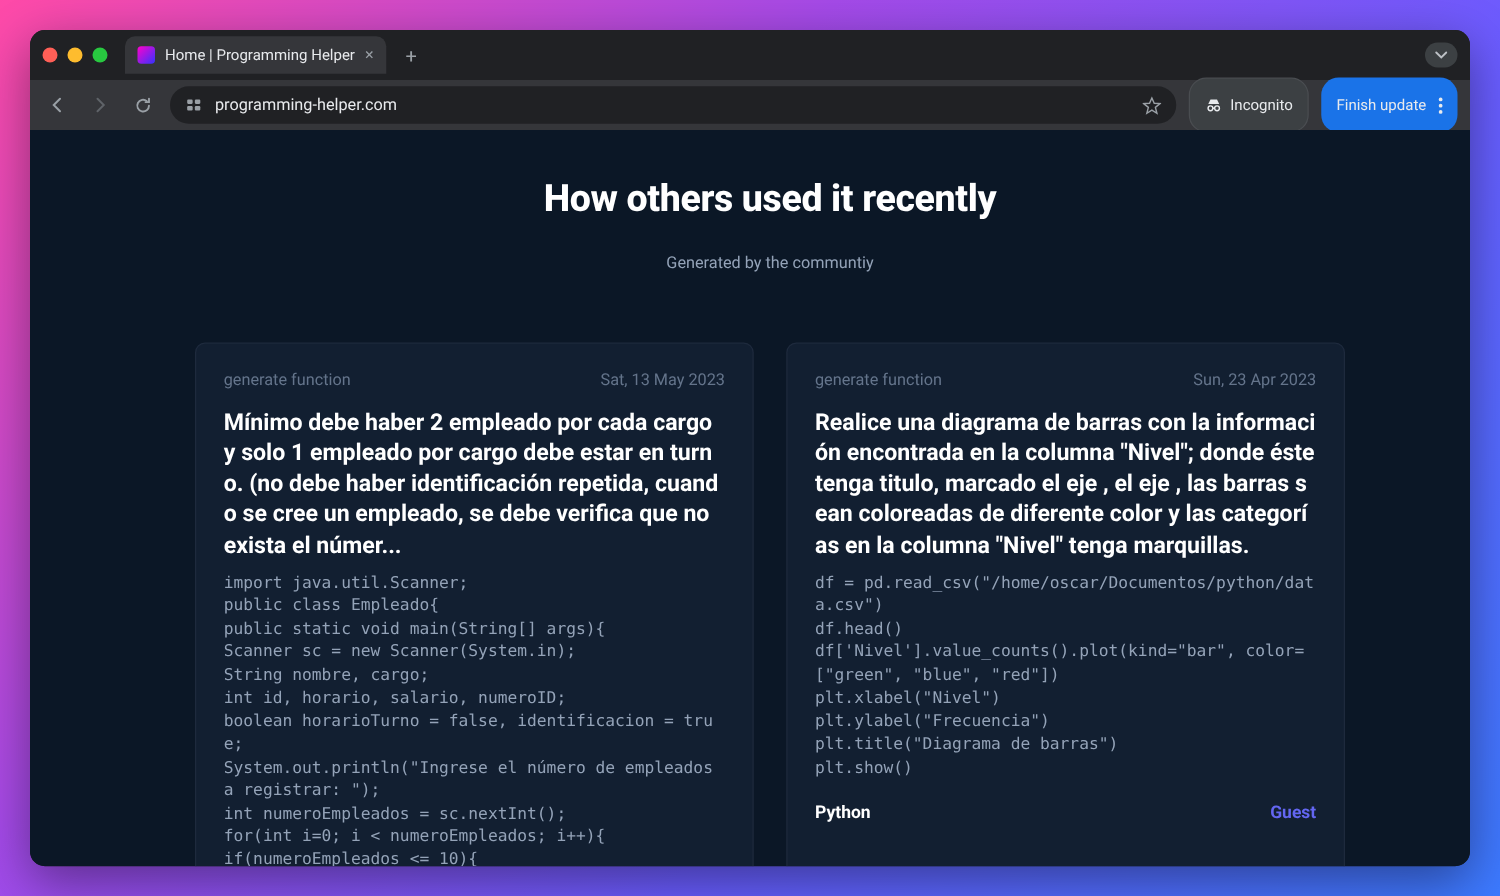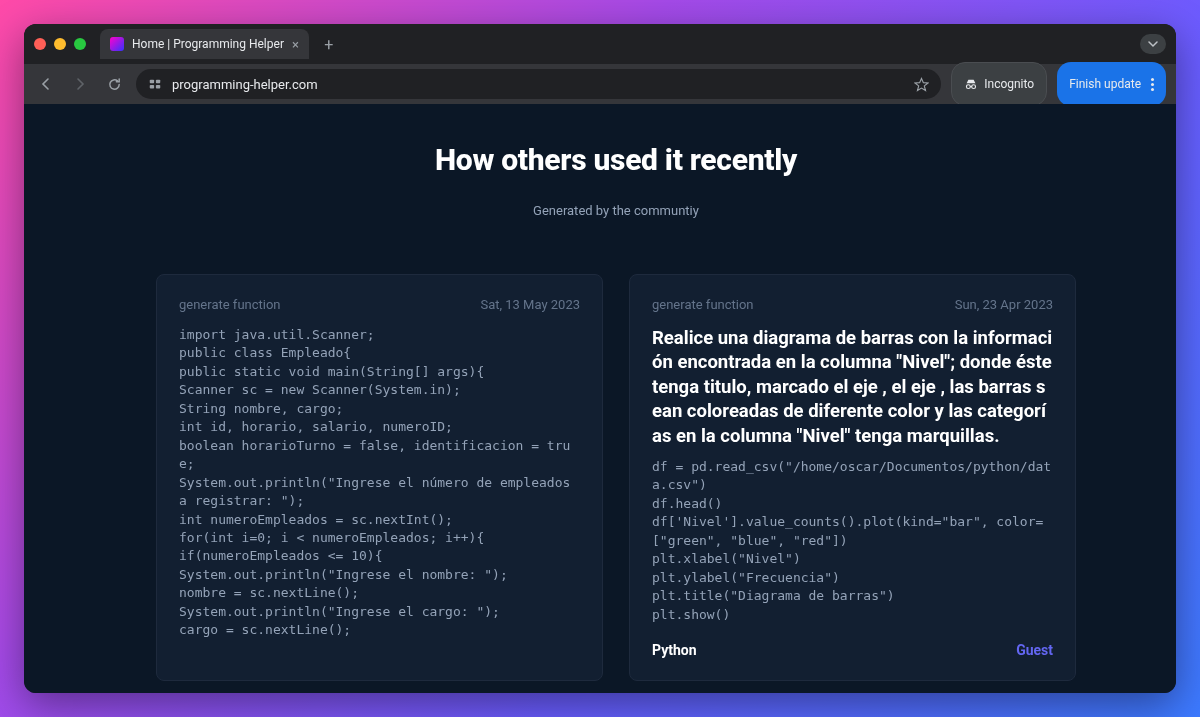--- a/index.html
+++ b/index.html
@@ -247,20 +247,21 @@
     <div class="heading">How others used it recently</div>
     <div class="subheading">Generated by the communtiy</div>
 
     <div class="cards">
 
       <div class="card">
         <div class="card-top">
           <span>generate function</span>
           <span>Sat, 13 May 2023</span>
         </div>
+        <div class="card-title">Mínimo debe haber 2 empleado por cada cargo y solo 1 empleado por cargo debe estar en turno. (no debe haber identificación repetida, cuando se cree un empleado, se debe verifica que no exista el númer...</div>
         <div class="code">import java.util.Scanner;
 public class Empleado{
 public static void main(String[] args){
 Scanner sc = new Scanner(System.in);
 String nombre, cargo;
 int id, horario, salario, numeroID;
 boolean horarioTurno = false, identificacion = true;
 System.out.println("Ingrese el número de empleados a registrar: ");
 int numeroEmpleados = sc.nextInt();
 for(int i=0; i &lt; numeroEmpleados; i++){

